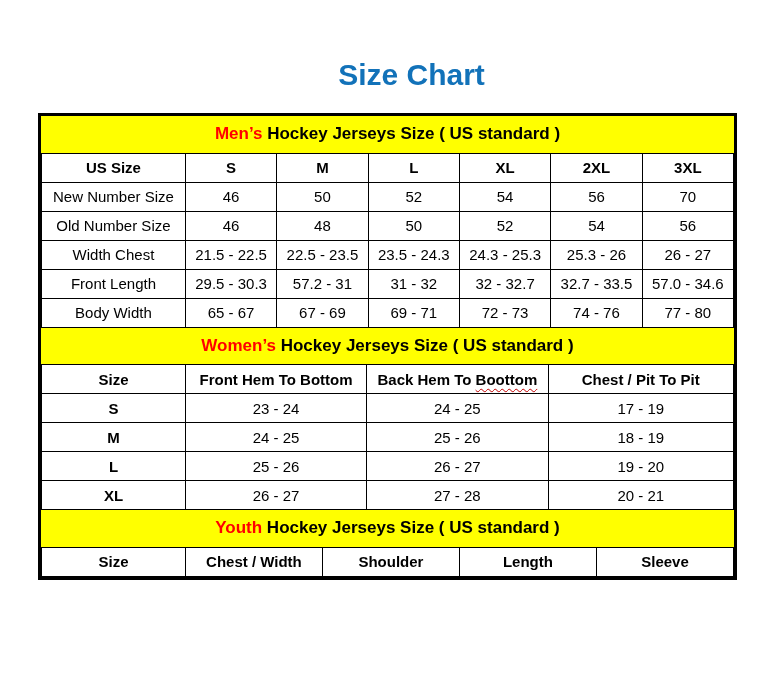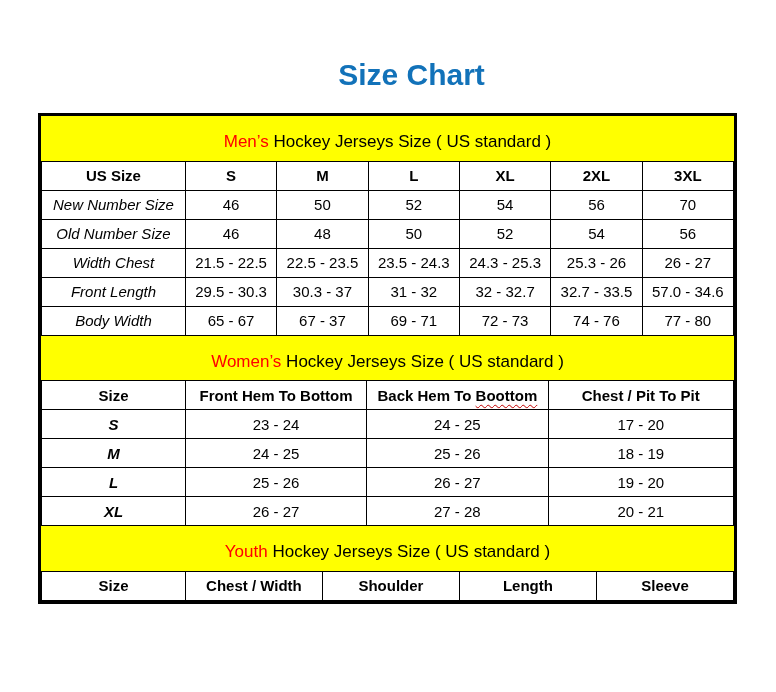--- a/index.html
+++ b/index.html
@@ -25,44 +25,44 @@
     padding-left:47px;
   }
   .chart-container{
     margin:21px 0 0 38px;
     width:693px;
     border:3px solid var(--border);
   }
   .band{
     background:var(--band_background);
     text-align:center;
-    font-weight:normal;
+    font-weight:bold;
     font-size:17px;
-    padding:16px 0 9px 0;
+    padding:8px 0 9px 0;
     line-height:1.15;
   }
   .band-accent{color:var(--band_accent);}
   table.size-table{
     width:100%;
     border-collapse:collapse;
     table-layout:fixed;
   }
   table.size-table th,
   table.size-table td{
     border:1px solid var(--border);
     text-align:center;
     vertical-align:middle;
     font-size:15px;
     height:26px;
     padding:1px 3px;
     overflow:hidden;
     white-space:nowrap;
   }
   table.size-table th{font-weight:bold;margin-left:9px;}
-  td.row-label{font-weight:normal;font-style:italic;}
+  td.row-label{font-weight:normal;}
   td.row-label.bold{font-weight:bold;}
   .squiggle{
     text-decoration:underline;
     text-decoration-style:wavy;
     text-decoration-color:var(--squiggle);
     text-decoration-thickness:1px;
     text-underline-offset:3px;
   }
 </style>
 </head>
@@ -117,30 +117,30 @@
           <td>21.5 - 22.5</td>
           <td>22.5 - 23.5</td>
           <td>23.5 - 24.3</td>
           <td>24.3 - 25.3</td>
           <td>25.3 - 26</td>
           <td>26 - 27</td>
         </tr>
         <tr>
           <td class="row-label">Front Length</td>
           <td>29.5 - 30.3</td>
-          <td>30.3 - 37</td>
+          <td>57.2 - 31</td>
           <td>31 - 32</td>
           <td>32 - 32.7</td>
           <td>32.7 - 33.5</td>
           <td>57.0 - 34.6</td>
         </tr>
         <tr>
           <td class="row-label">Body Width</td>
           <td>65 - 67</td>
-          <td>67 - 37</td>
+          <td>67 - 69</td>
           <td>69 - 71</td>
           <td>72 - 73</td>
           <td>74 - 76</td>
           <td>77 - 80</td>
         </tr>
       </tbody>
     </table>
     <div class="band"><span class="band-accent">Women’s</span><span> Hockey Jerseys Size ( US standard )</span></div>
     <table class="size-table">
       <colgroup>
@@ -155,21 +155,21 @@
           <th>Front Hem To Bottom</th>
           <th>Back Hem To <span class="squiggle">Boottom</span></th>
           <th>Chest / Pit To Pit</th>
         </tr>
       </thead>
       <tbody>
         <tr>
           <td class="row-label bold">S</td>
           <td>23 - 24</td>
           <td>24 - 25</td>
-          <td>17 - 20</td>
+          <td>17 - 19</td>
         </tr>
         <tr>
           <td class="row-label bold">M</td>
           <td>24 - 25</td>
           <td>25 - 26</td>
           <td>18 - 19</td>
         </tr>
         <tr>
           <td class="row-label bold">L</td>
           <td>25 - 26</td>

